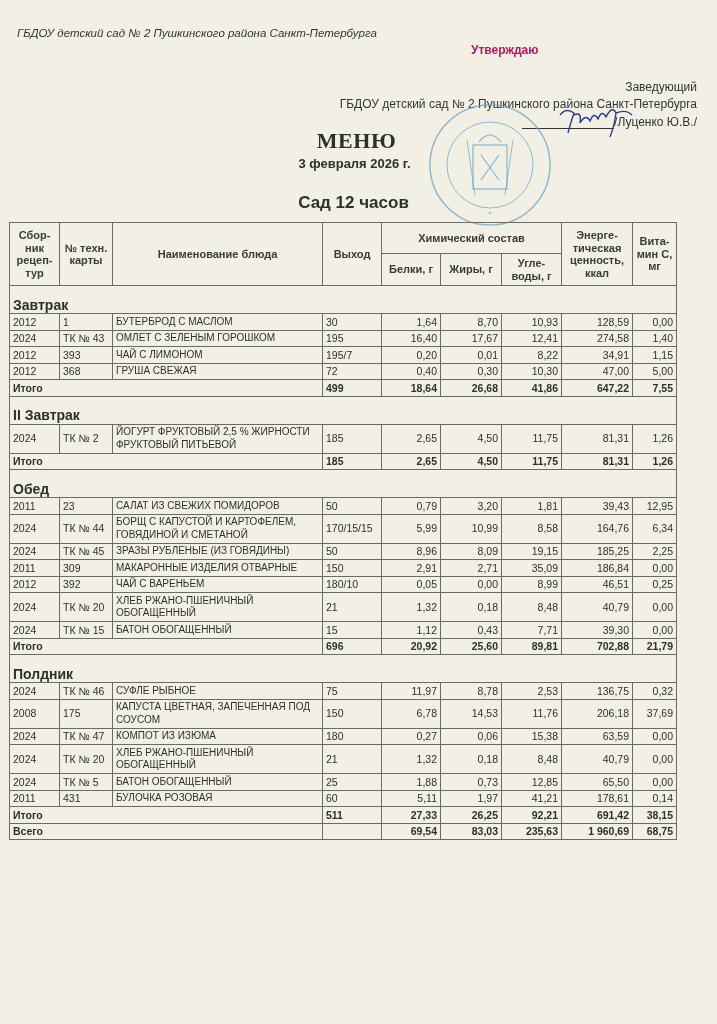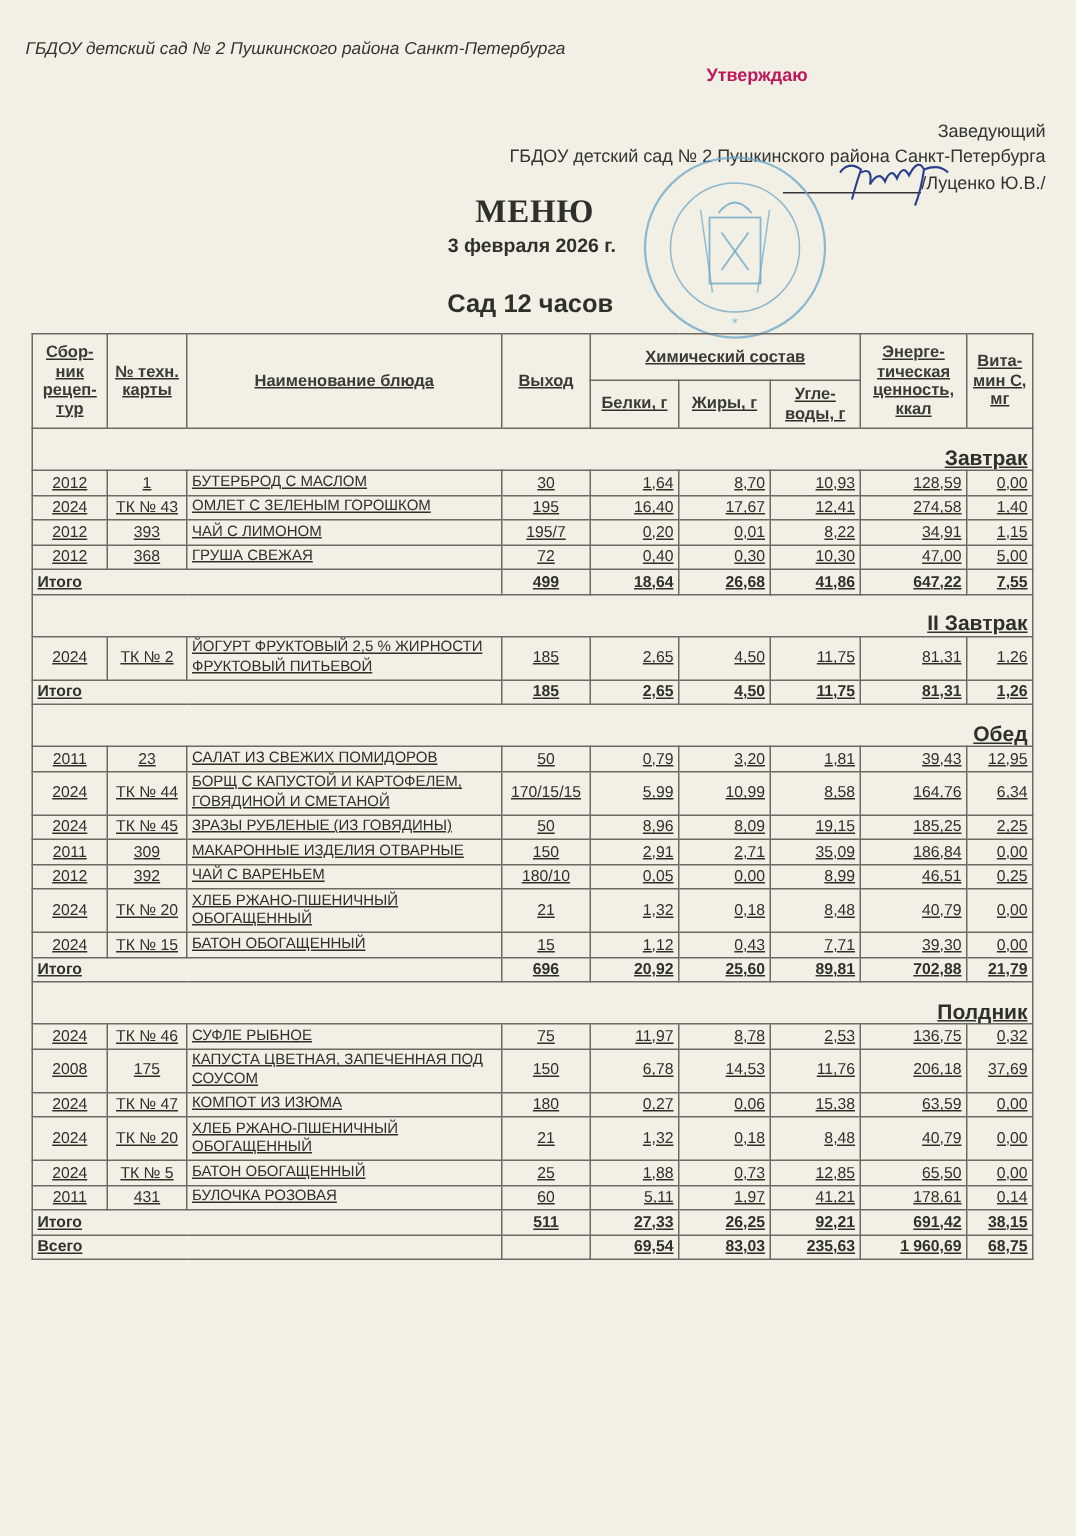--- a/index.html
+++ b/index.html
@@ -49,40 +49,39 @@
     position: absolute; left: 0; width: 717px; top: 156px;
     text-align: center; font-size: 13px; font-weight: bold;
     transform: translateX(-4px);
   }
   .menu-group {
     position: absolute; left: 0; width: 717px; top: 193px;
     text-align: center; font-size: 17px; font-weight: bold;
     transform: translateX(-5px);
   }
   table.menu {
-    position: absolute; left: 21px; top: 222px;
+    position: absolute; left: 9px; top: 222px;
     width: 667px; border-collapse: collapse; table-layout: fixed;
     font-size: 10.5px;
-    text-decoration: underline;
   }
   table.menu td, table.menu th {
     border: 1px solid #6b6a64; padding: 0 3px; line-height: 12.5px;
   }
   table.menu th {
     font-weight: bold; text-align: center; font-size: 11px; color: #3a3a37;
   }
   .h-top th { height: 30px; }
   .h-bot th { height: 31px; }
-  td.c { text-align: center; }
+  td.c { }
   td.r { text-align: right; }
   td.l { text-align: left; }
   tr.data td { height: 15.5px; }
   tr.data.two td { height: 28px; }
   tr.section td {
-    height: 25px; text-align: right; font-weight: bold; font-size: 14px;
+    height: 25px; text-align: left; font-weight: bold; font-size: 14px;
     vertical-align: bottom; padding-bottom: 2px;
   }
   tr.total td { height: 15.5px; font-weight: bold; }
   tr.grand td { height: 15.5px; font-weight: bold; }
   td.name { font-size: 10px; }
 </style>
 </head>
 <body>
 
 <div class="org-line">ГБДОУ детский сад № 2 Пушкинского района Санкт-Петербурга</div>

